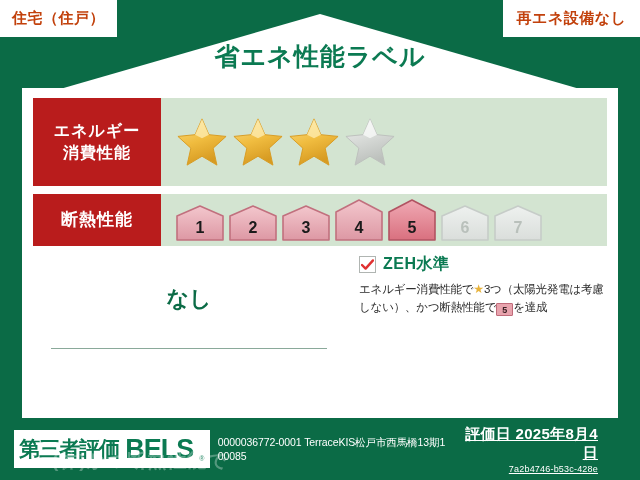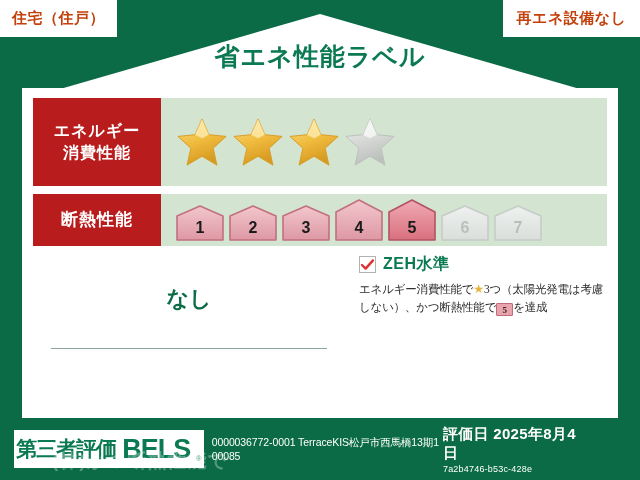--- a/index.html
+++ b/index.html
@@ -121,21 +121,21 @@
   .chk-row{ display:flex; align-items:center; gap:7px; }
   .chkbox{
     width:17px; height:17px; flex:0 0 17px;
     border:1px solid #b0b5b2; background:#fff;
     display:flex; align-items:center; justify-content:center;
   }
   .chk-title{ color:#0b7a52; font-weight:bold; font-size:16px; letter-spacing:.5px; }
   .chk-title.muted{ color:#a9c6ba; }
   #zeh-desc{
     color:#2a2a2a; font-size:11.5px; line-height:1.55;
-    margin-top:5px; letter-spacing:-.2px;font-family:Liberation Serif, serif;
+    margin-top:5px; letter-spacing:-.2px;
   }
   #zeh-desc .ministar{ color:#e8b33c; font-size:12px; }
   .inline-house{
     display:inline-block; width:17px; height:13px;
     background:#e8a3ad; border:1px solid #c06b7a;
     color:#3a2024; font-size:9px; font-weight:bold;
     text-align:center; line-height:12px;
     vertical-align:-2px; border-radius:1px;
   }
   #nze-row{ margin-top:9px; }
@@ -160,21 +160,21 @@
     font-family:"Liberation Sans","DejaVu Sans",sans-serif;
   }
   #bels-tm{ color:#0b7a52; font-size:7px; align-self:flex-end; margin-bottom:6px; }
 
   #cert{
     color:#fff; font-size:10.5px; line-height:1.35;
     margin-left:8px; width:250px;
     letter-spacing:-.1px;
   }
   #evaldate{
-    color:#fff; margin-left:auto; margin-right:24px;
+    color:#fff; text-align:right; margin-left:auto; margin-right:6px;text-decoration:underline;
   }
   #evaldate .dl{ font-size:15px; font-weight:bold; letter-spacing:.3px; }
   #evaldate .hash{ font-size:9px; margin-top:1px; letter-spacing:.2px; }
 
   
   #watermark{
     position:absolute; left:52px; bottom:6px;
     font-size:19px; font-weight:bold;
     color:rgba(255,255,255,.30);
     letter-spacing:1px;

